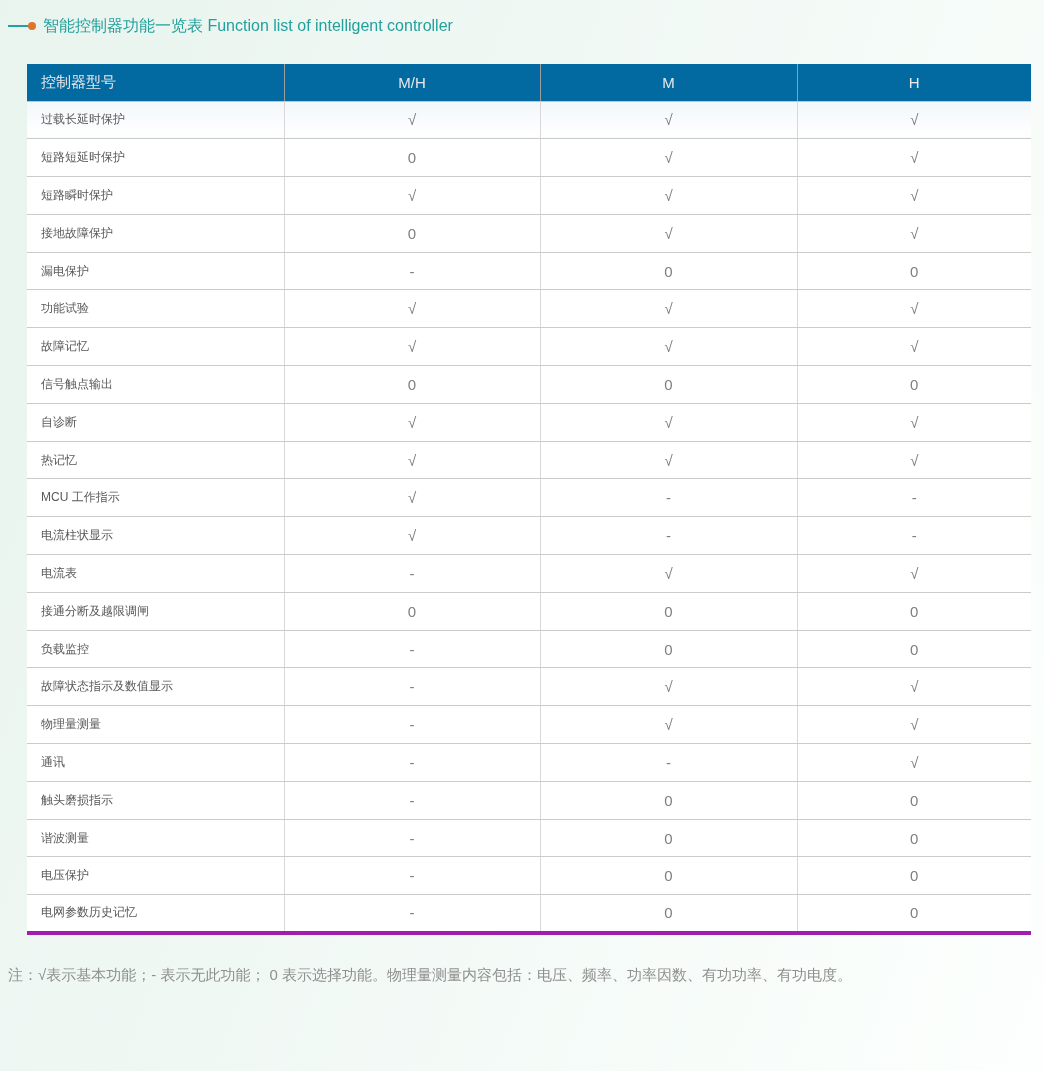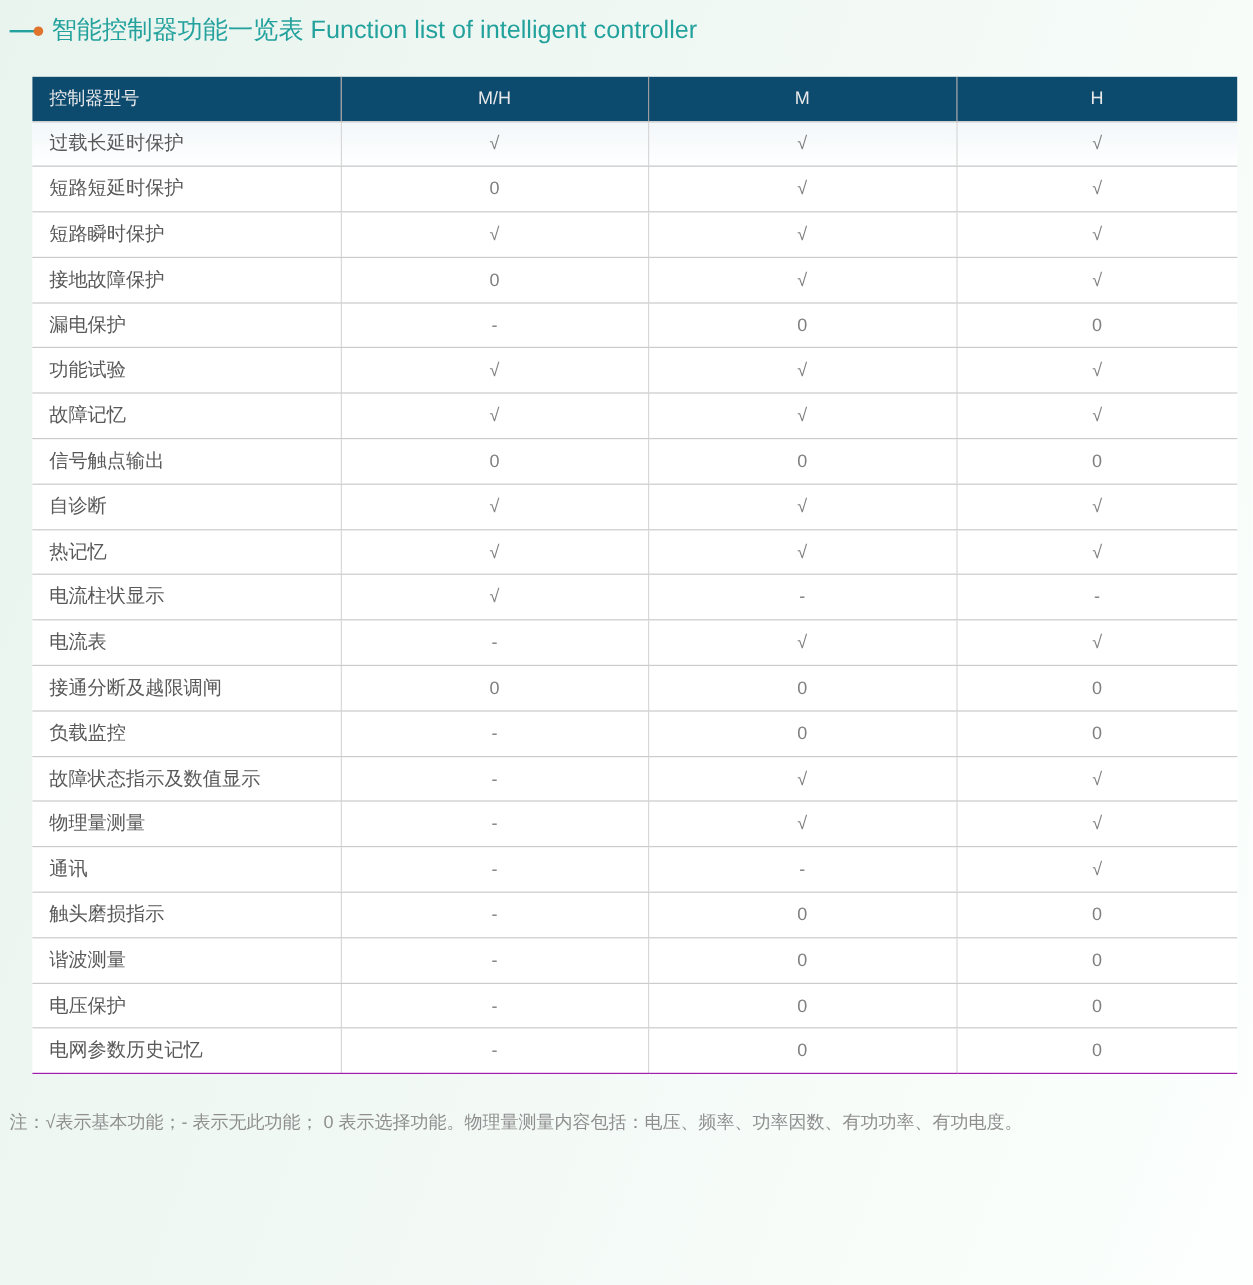--- a/index.html
+++ b/index.html
@@ -27,41 +27,41 @@
   .bullet-dot {
     width: 8px;
     height: 8px;
     border-radius: 50%;
     background: #e1742c;
     margin-left: -1px;
     flex: 0 0 auto;
   }
   .title-text {
     color: #23a19c;
-    font-size: 21px;
+    font-size: 16px;
     line-height: 22px;
     margin-left: 7px;
     white-space: nowrap;
   }
 
   
   table.func-table {
     border-collapse: collapse;
     table-layout: fixed;
     width: 1004px;
     margin: 27px 0 0 27px;
     background: #ffffff;
   }
   table.func-table col.c1 { width: 257px; }
   table.func-table col.c2 { width: 256px; }
   table.func-table col.c3 { width: 257px; }
   table.func-table col.c4 { width: 234px; }
 
   thead th {
-    background: #0c4a6e;
+    background: #0369a1;
     color: #e9e9ea;
     font-weight: normal;
     font-size: 15px;
     height: 37px;
     text-align: center;
     border-right: 1px solid #9c9c9f;
     border-bottom: 1px solid #c4c4c4;
   }
   thead th:first-child {
     text-align: left;
@@ -73,32 +73,32 @@
     height: 37.8px;
     border-bottom: 1px solid #cbcbcb;
     font-size: 15px;
     padding: 0;
   }
   tbody td.label-cell {
     color: #595959;
     text-align: left;
     padding-left: 14px;
     border-right: 1px solid #d8d8d8;
-    font-size: 16px;
+    font-size: 12px;
   }
   tbody td.value-cell {
     color: #7f7f7f;
     text-align: center;
     border-right: 1px solid #d8d8d8;
   }
   tbody td.value-cell:last-child { border-right: none; }
   tbody tr:first-child td {
     background: linear-gradient(to bottom, #f2f7fa, #ffffff);
   }
-  tbody tr:last-child td { border-bottom: 1px solid #a21caf; }
+  tbody tr:last-child td { border-bottom: 4px solid #a21caf; }
 
   
   .note {
     margin: 31px 0 0 8px;
     color: #8f8f8f;
     font-size: 15px;
     white-space: nowrap;
   }
 </style>
 </head>
@@ -180,20 +180,26 @@
         <td class="value-cell">√</td>
         <td class="value-cell">√</td>
       </tr>
       <tr>
         <td class="label-cell">热记忆</td>
         <td class="value-cell">√</td>
         <td class="value-cell">√</td>
         <td class="value-cell">√</td>
       </tr>
       <tr>
+        <td class="label-cell">MCU 工作指示</td>
+        <td class="value-cell">√</td>
+        <td class="value-cell">-</td>
+        <td class="value-cell">-</td>
+      </tr>
+      <tr>
         <td class="label-cell">电流柱状显示</td>
         <td class="value-cell">√</td>
         <td class="value-cell">-</td>
         <td class="value-cell">-</td>
       </tr>
       <tr>
         <td class="label-cell">电流表</td>
         <td class="value-cell">-</td>
         <td class="value-cell">√</td>
         <td class="value-cell">√</td>

